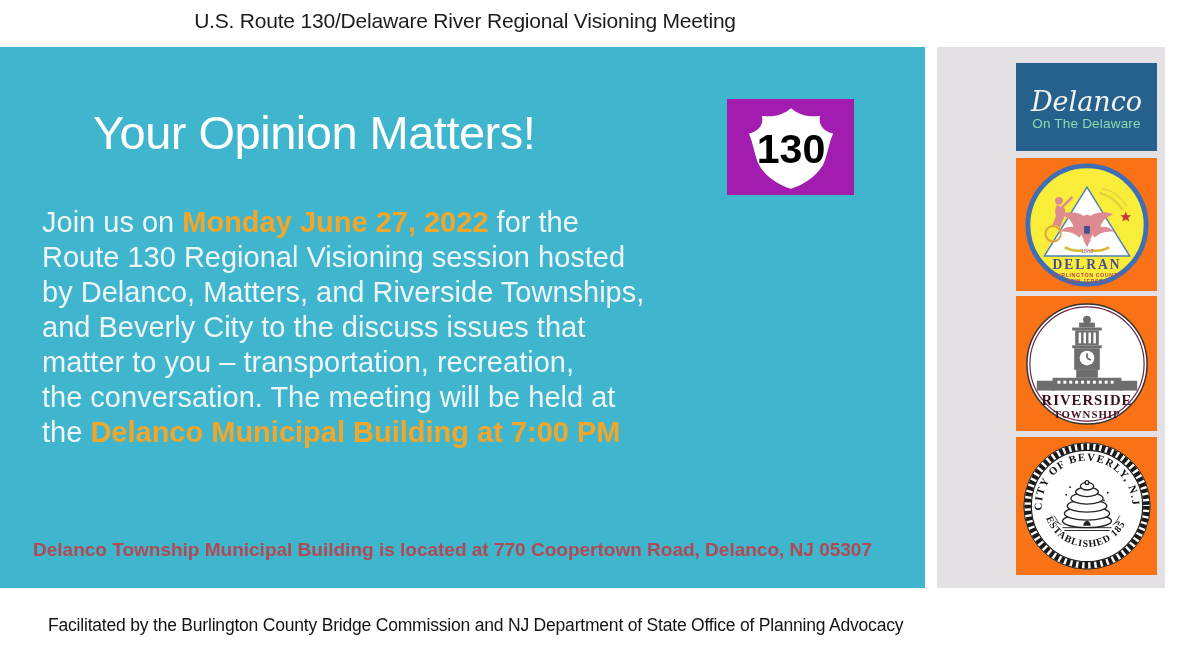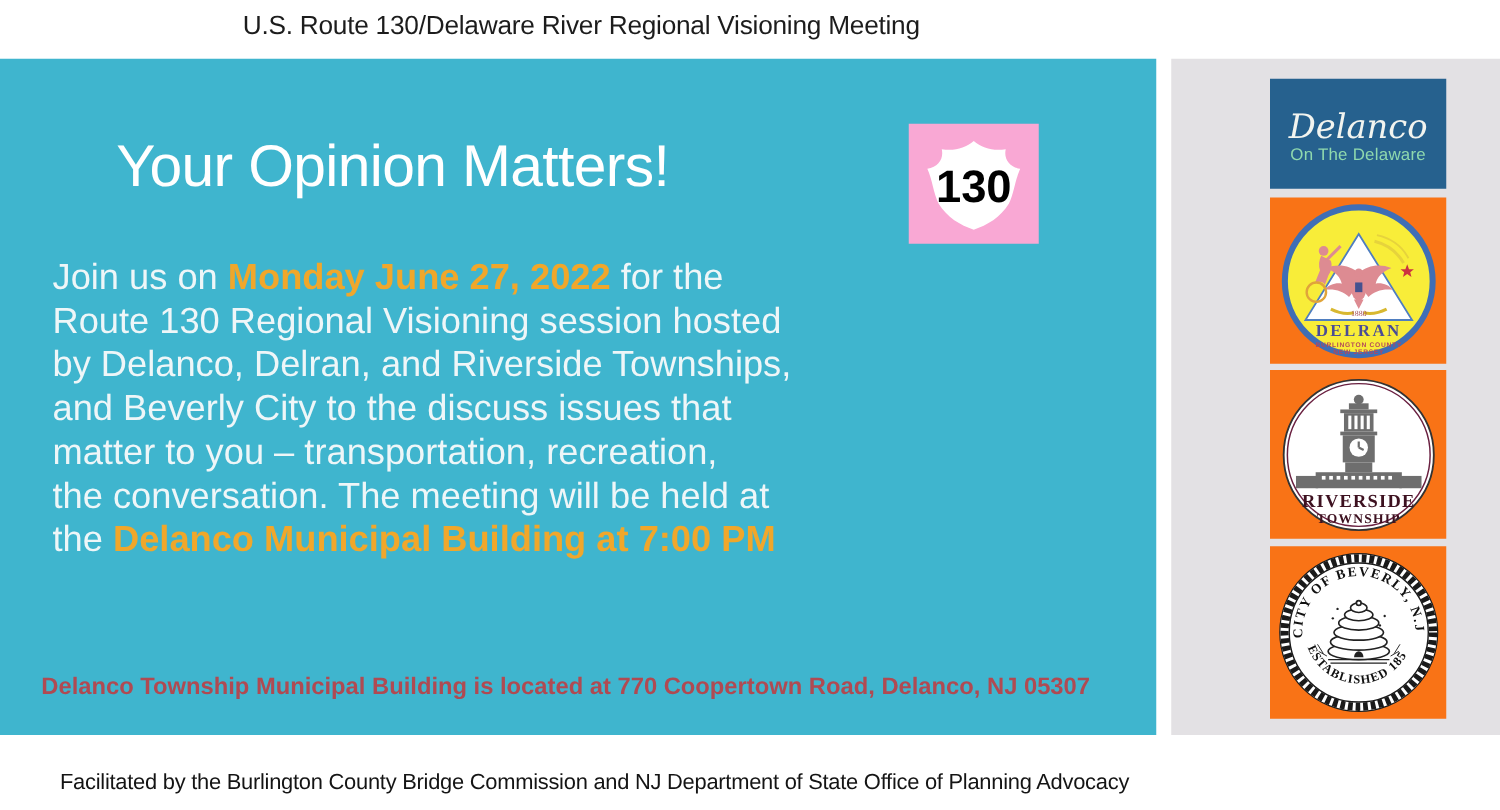--- a/index.html
+++ b/index.html
@@ -14,35 +14,35 @@
   }
   .teal-panel{
     position:absolute;left:0;top:47px;width:925px;height:541px;
     background:#3fb5ce;
   }
   .headline{
     position:absolute;left:93px;top:58px;
     font-size:47px;color:#ffffff;letter-spacing:-0.5px;white-space:nowrap;
   }
   .shield-box{
-    position:absolute;left:727px;top:52px;width:104px;height:96px;
-    background:#f9a8d4;display:flex;align-items:center;justify-content:center;
+    position:absolute;left:727px;top:52px;width:127px;height:96px;
+    background:#a21caf;display:flex;align-items:center;justify-content:center;
   }
   .body-text{
     position:absolute;left:0;top:158px;width:925px;text-align:left;margin-left:42px;
   }
   .bline{font-size:29px;line-height:35px;color:#eef6f8;}
   .bline .w{color:#eef6f8;}
   .bline .hl{color:#f0a72b;font-weight:bold;}
   .address{
     position:absolute;left:0;top:492px;width:905px;text-align:center;
     font-size:19px;font-weight:bold;color:#b04a52;
   }
   .logo-panel{
-    position:absolute;left:937px;top:47px;width:263px;height:541px;
+    position:absolute;left:937px;top:47px;width:228px;height:541px;
     background:#e3e1e4;
   }
   .logo-card{
     position:absolute;left:79px;width:141px;background:#f97316;
     display:flex;align-items:center;justify-content:center;flex-direction:column;
   }
   .card-delanco{top:16px;height:88px;background:#26618e;}
   .card-delran{top:111px;height:133px;}
   .card-riverside{top:249px;height:135px;}
   .card-beverly{top:390px;height:138px;}
@@ -72,21 +72,21 @@
     <div class="shield-box">
       <svg width="118" height="90" viewBox="0 0 126 95">
         <path d="M63,6 C55,13 44,16 32,14 C34,23 29,31 18,33 C23,44 24,57 29,67 C37,80 50,88 63,92 C76,88 89,80 97,67 C102,57 103,44 108,33 C97,31 92,23 94,14 C82,16 71,13 63,6 Z" fill="#ffffff"></path>
         <text x="63" y="65" text-anchor="middle" font-family="Liberation Sans, sans-serif" font-size="44" font-weight="bold" fill="#000000">130</text>
       </svg>
     </div>
 
     <div class="body-text">
       <div class="bline"><span class="w">Join us on </span><span class="hl">Monday June 27, 2022</span><span class="w"> for the</span></div>
       <div class="bline"><span class="w">Route 130 Regional Visioning session hosted</span></div>
-      <div class="bline"><span class="w">by Delanco, Delran, and Riverside Townships,</span></div>
+      <div class="bline"><span class="w">by Delanco, Matters, and Riverside Townships,</span></div>
       <div class="bline"><span class="w">and Beverly City to the discuss issues that</span></div>
       <div class="bline"><span class="w">matter to you – transportation, recreation,</span></div>
       <div class="bline"><span class="w">the conversation. The meeting will be held at</span></div>
       <div class="bline"><span class="w">the </span><span class="hl">Delanco Municipal Building at 7:00 PM</span></div>
     </div>
 
     <div class="address">Delanco Township Municipal Building is located at 770 Coopertown Road, Delanco, NJ 05307</div>
   </div>
 
   <div class="logo-panel">

